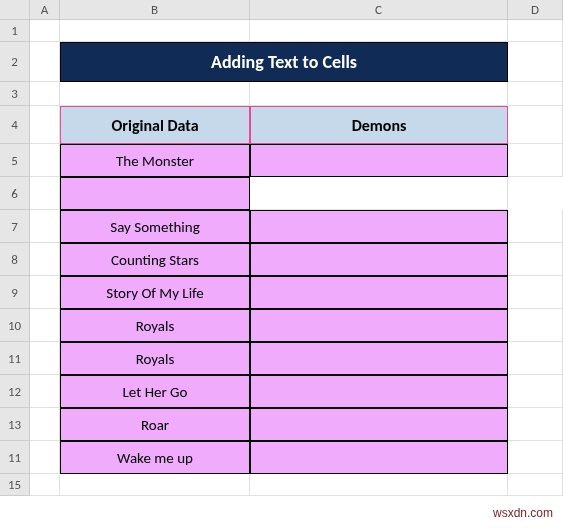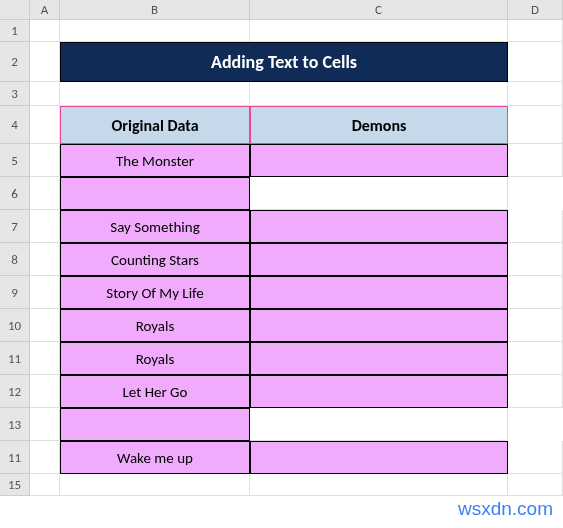--- a/index.html
+++ b/index.html
@@ -90,22 +90,22 @@
       justify-content: center;
       font-size: 15px;
       color: #000;
       background: #f0abfc;
     }
 
     .watermark {
       position: absolute;
       bottom: 8px;
       right: 10px;
-      font-size: 19px;
-      color: #3b82f6;
+      font-size: 12px;
+      color: #7f1d1d;
       font-family: Arial, sans-serif;
     }
   </style>
 </head>
 <body>
 
 <div class="col-header-row">
   <div class="corner"></div>
   <div class="col-header">A</div>
   <div class="col-header">B</div>
@@ -203,20 +203,21 @@
   <div class="row-header">12</div>
   <div class="cell"></div>
   <div class="tbl-cell">Let Her Go</div>
   <div class="tbl-cell"></div>
   <div class="cell"></div>
 </div>
 
 <div class="row data-row">
   <div class="row-header">13</div>
   <div class="cell"></div>
+  <div class="tbl-cell">Roar</div>
   <div class="tbl-cell"></div>
   <div class="cell"></div>
 </div>
 
 <div class="row data-row">
   <div class="row-header">11</div>
   <div class="cell"></div>
   <div class="tbl-cell">Wake me up</div>
   <div class="tbl-cell"></div>
   <div class="cell"></div>

